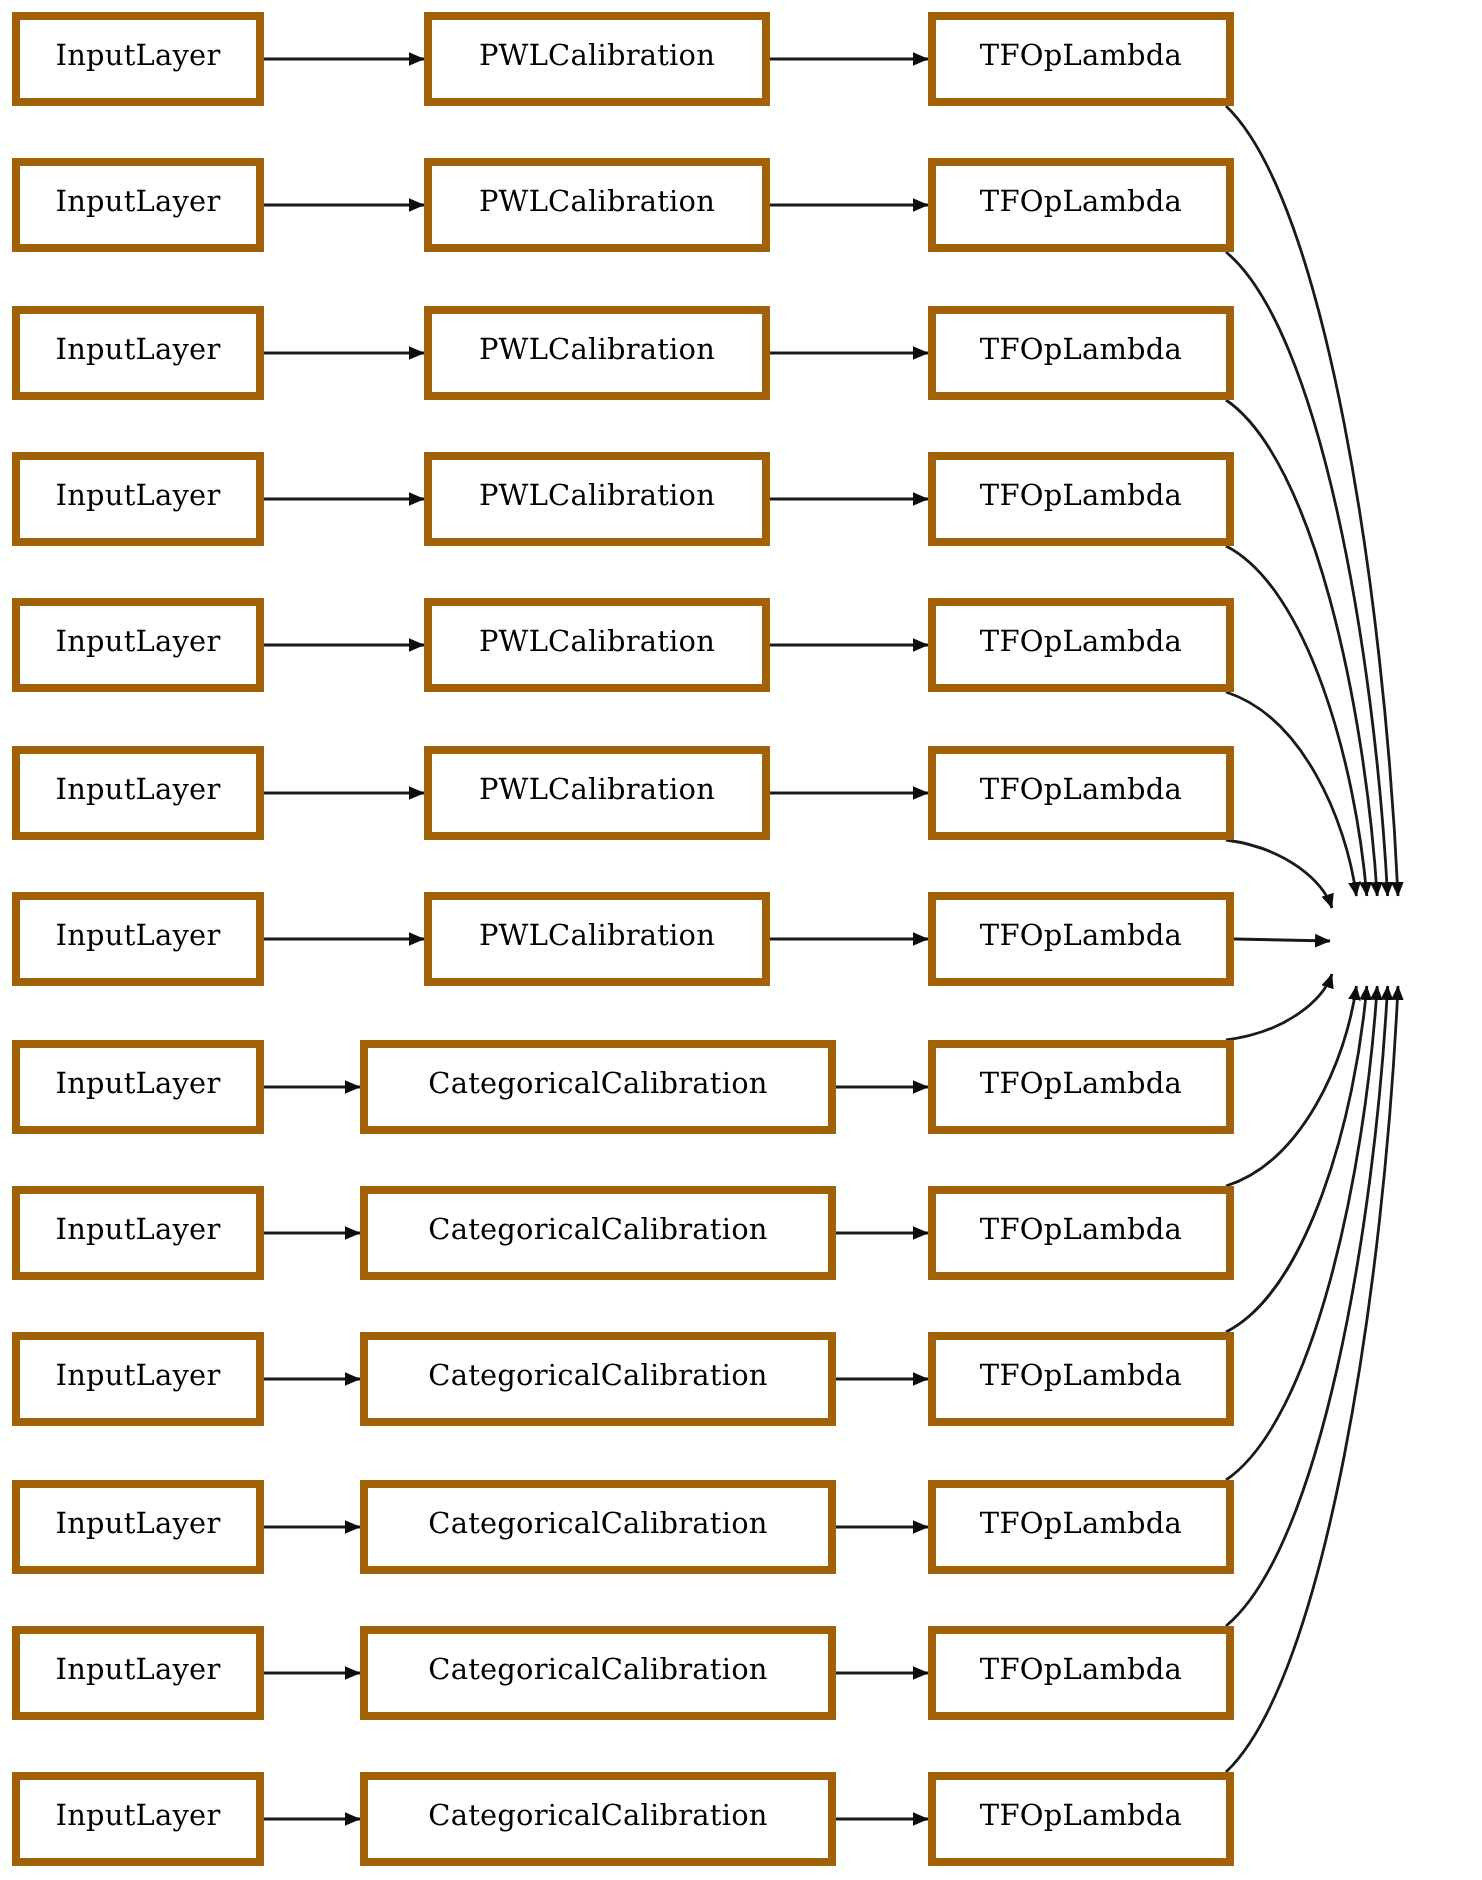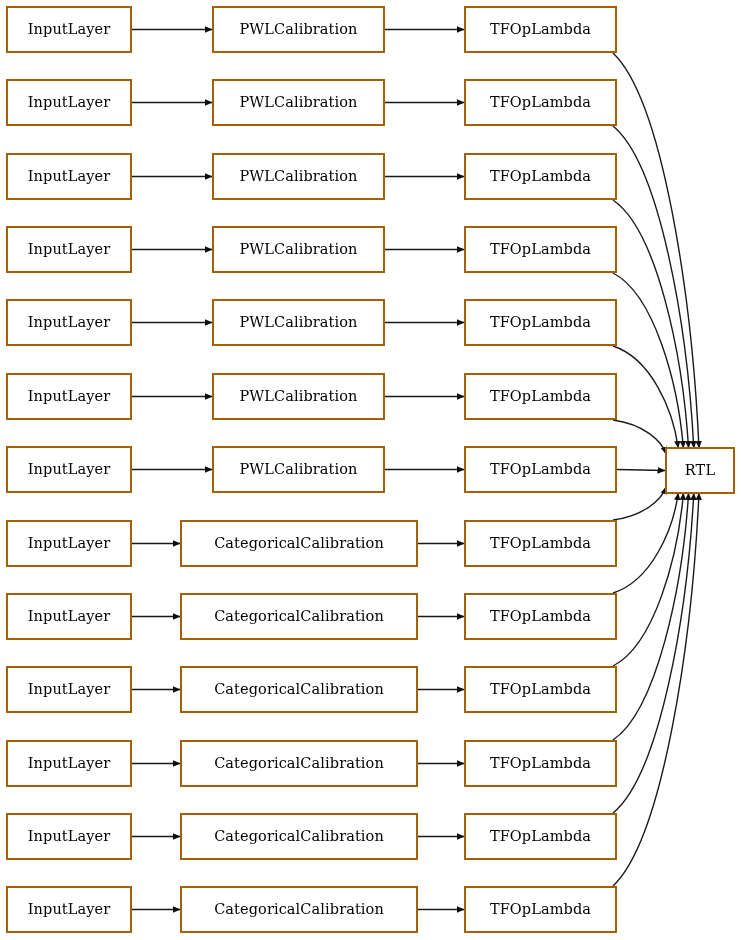--- a/index.html
+++ b/index.html
@@ -21,21 +21,21 @@
     position: absolute;
     left: 0;
     top: 0;
     width: 741px;
     height: 940px;
     pointer-events: none;
   }
   .node {
     position: absolute;
     box-sizing: border-box;
-    border: 2px solid #a16207;
+    border: 4px solid #a16207;
     background: #ffffff;
     display: flex;
     align-items: center;
     justify-content: center;
     color: #000000;
     font-size: 14.5px;
     line-height: 1;
     white-space: nowrap;
     letter-spacing: 0.1px;
   }
@@ -212,16 +212,13 @@
         <span class="node-label">InputLayer</span>
       </div>
       <div class="node" style="left: 180px; top: 886px; width: 238px; height: 47px;">
         <span class="node-label">CategoricalCalibration</span>
       </div>
       <div class="node" style="left: 464px; top: 886px; width: 153px; height: 47px;">
         <span class="node-label">TFOpLambda</span>
       </div>
     </div>
 
-  <div class="node" id="output-node" style="left: 665px; top: 447px; width: 70px; height: 47px;">
-    <span class="node-label">RTL</span>
-  </div>
 </div>
 
 </body></html>

